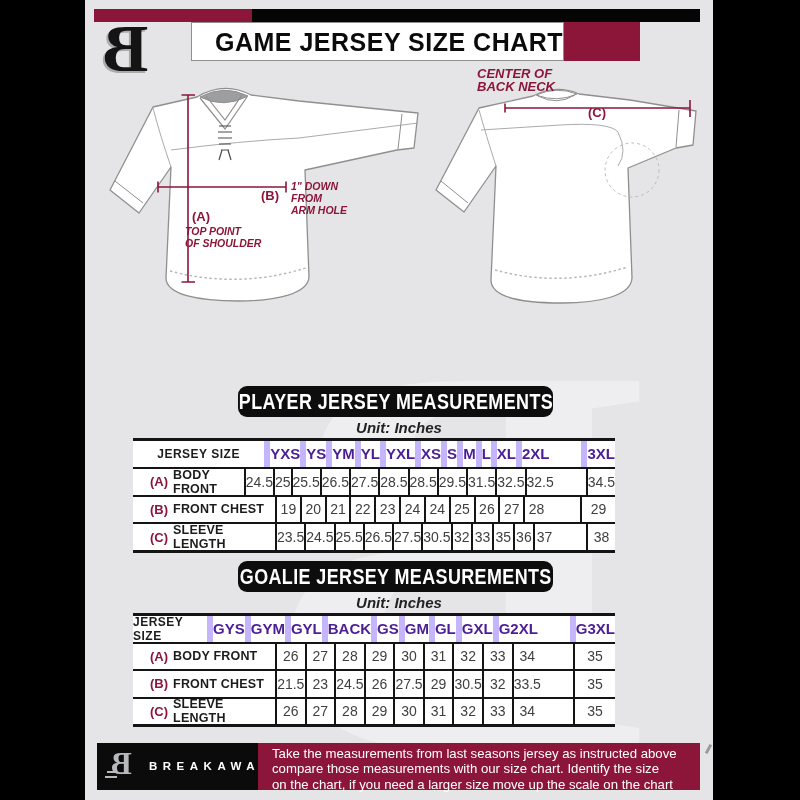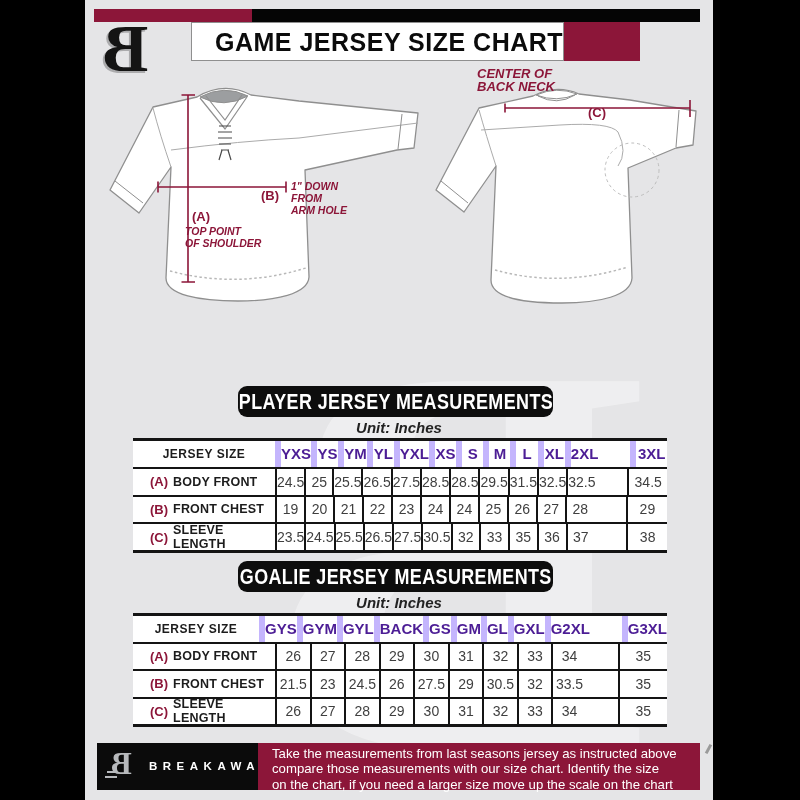--- a/index.html
+++ b/index.html
@@ -33,21 +33,21 @@
   .notice{left:9px;top:329px;width:606px;height:55px;background:var(--maroon);color:#fff;
     text-align:center;font-size:15px;line-height:22px;padding-top:7px;box-sizing:border-box;}
 
   
   .heading{width:315px;height:31px;background:#0d0d0d;border-radius:9px;color:#fff;
     display:flex;align-items:center;justify-content:center;}
   .heading span{font-size:18.5px;font-weight:bold;letter-spacing:.4px;transform:scale(.97,1.15);white-space:nowrap;}
   .unit{width:628px;text-align:center;font-style:italic;font-weight:bold;font-size:15px;color:#222;}
 
   
-  .sizetable{left:48px;width:534px;background:#fff;border-top:3px solid #141414;
+  .sizetable{left:48px;width:482px;background:#fff;border-top:3px solid #141414;
     border-bottom:3px solid #141414;display:flex;flex-direction:column;box-sizing:border-box;}
   .trow{flex:1;display:flex;border-bottom:2px solid #141414;min-height:0;}
   .trow:last-child{border-bottom:none;}
   .cell-label{width:142px;display:flex;align-items:center;padding-left:17px;box-sizing:border-box;gap:5px;}
   .corner{justify-content:center;padding-left:0;font-size:12px;font-weight:bold;letter-spacing:.5px;color:#1c1c1c;}
   .rowlabel{font-size:12.5px;font-weight:bold;letter-spacing:.2px;color:#1c1c1c;}
   .rowtag{font-size:13px;font-weight:bold;color:var(--maroon);}
   .sz{flex:1;border-left:6px solid #c4b5fd;display:flex;align-items:center;justify-content:center;
     font-size:15px;font-weight:bold;color:#4c1d95;}
   .val{flex:1;border-left:2px solid #141414;display:flex;align-items:center;justify-content:center;

